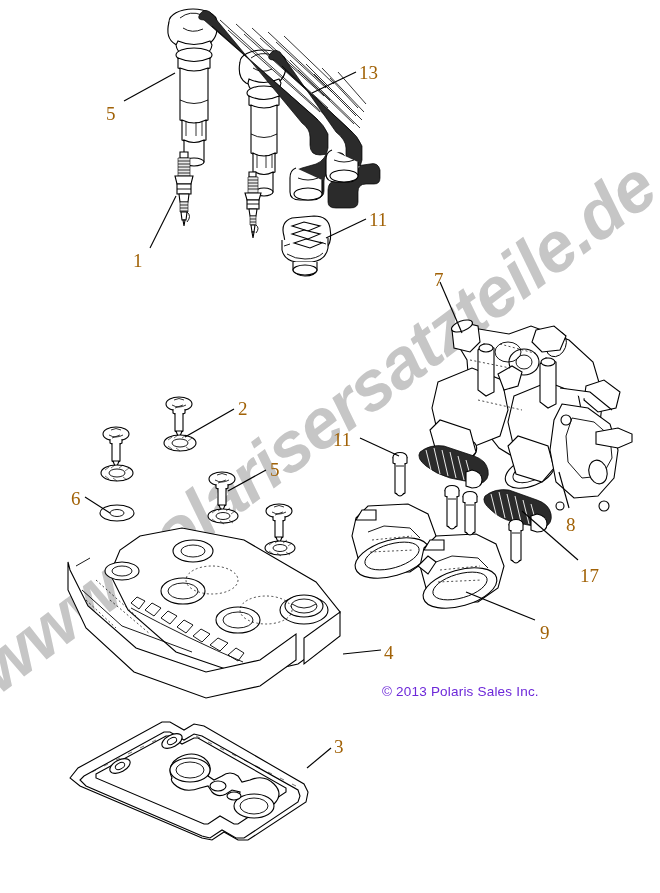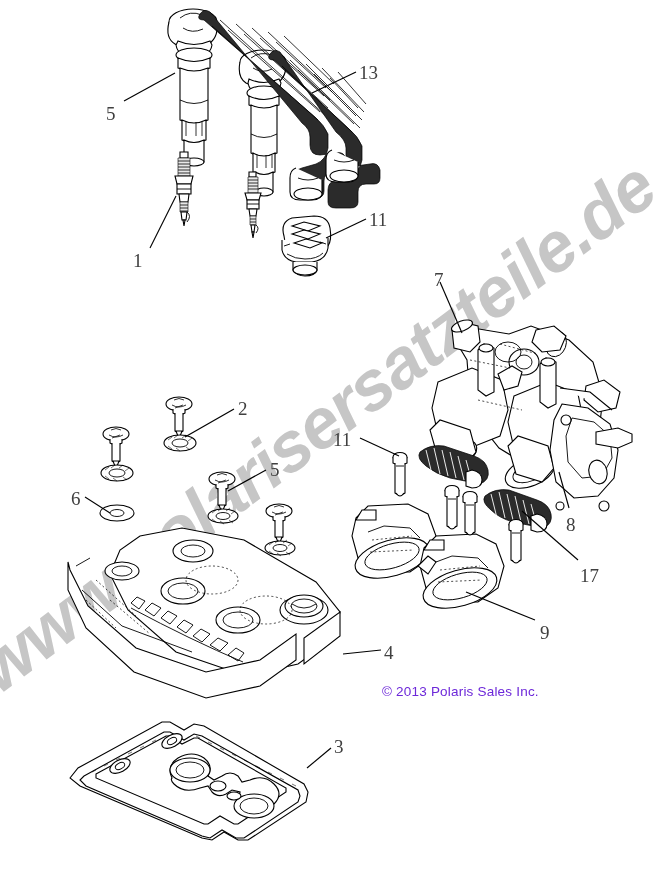--- a/index.html
+++ b/index.html
@@ -25,21 +25,21 @@
   }
   #watermark-layer { z-index: 5; pointer-events: none; }
   #art-layer      { z-index: 10; }
   #label-layer    { z-index: 20; }
   #copyright-layer{ z-index: 25; }
 
   .callout-num {
     position: absolute;
     font-family: "Liberation Serif", serif;
     font-size: 19px;
-    color: #404040;
+    color: #a16207;
     line-height: 1;
     white-space: nowrap;
     user-select: none;
   }
   .copyright-text {
     position: absolute;
     left: 382px; top: 684px;
     font-family: "Liberation Sans", sans-serif;
     font-size: 13.5px;
     color: #6d28d9;

